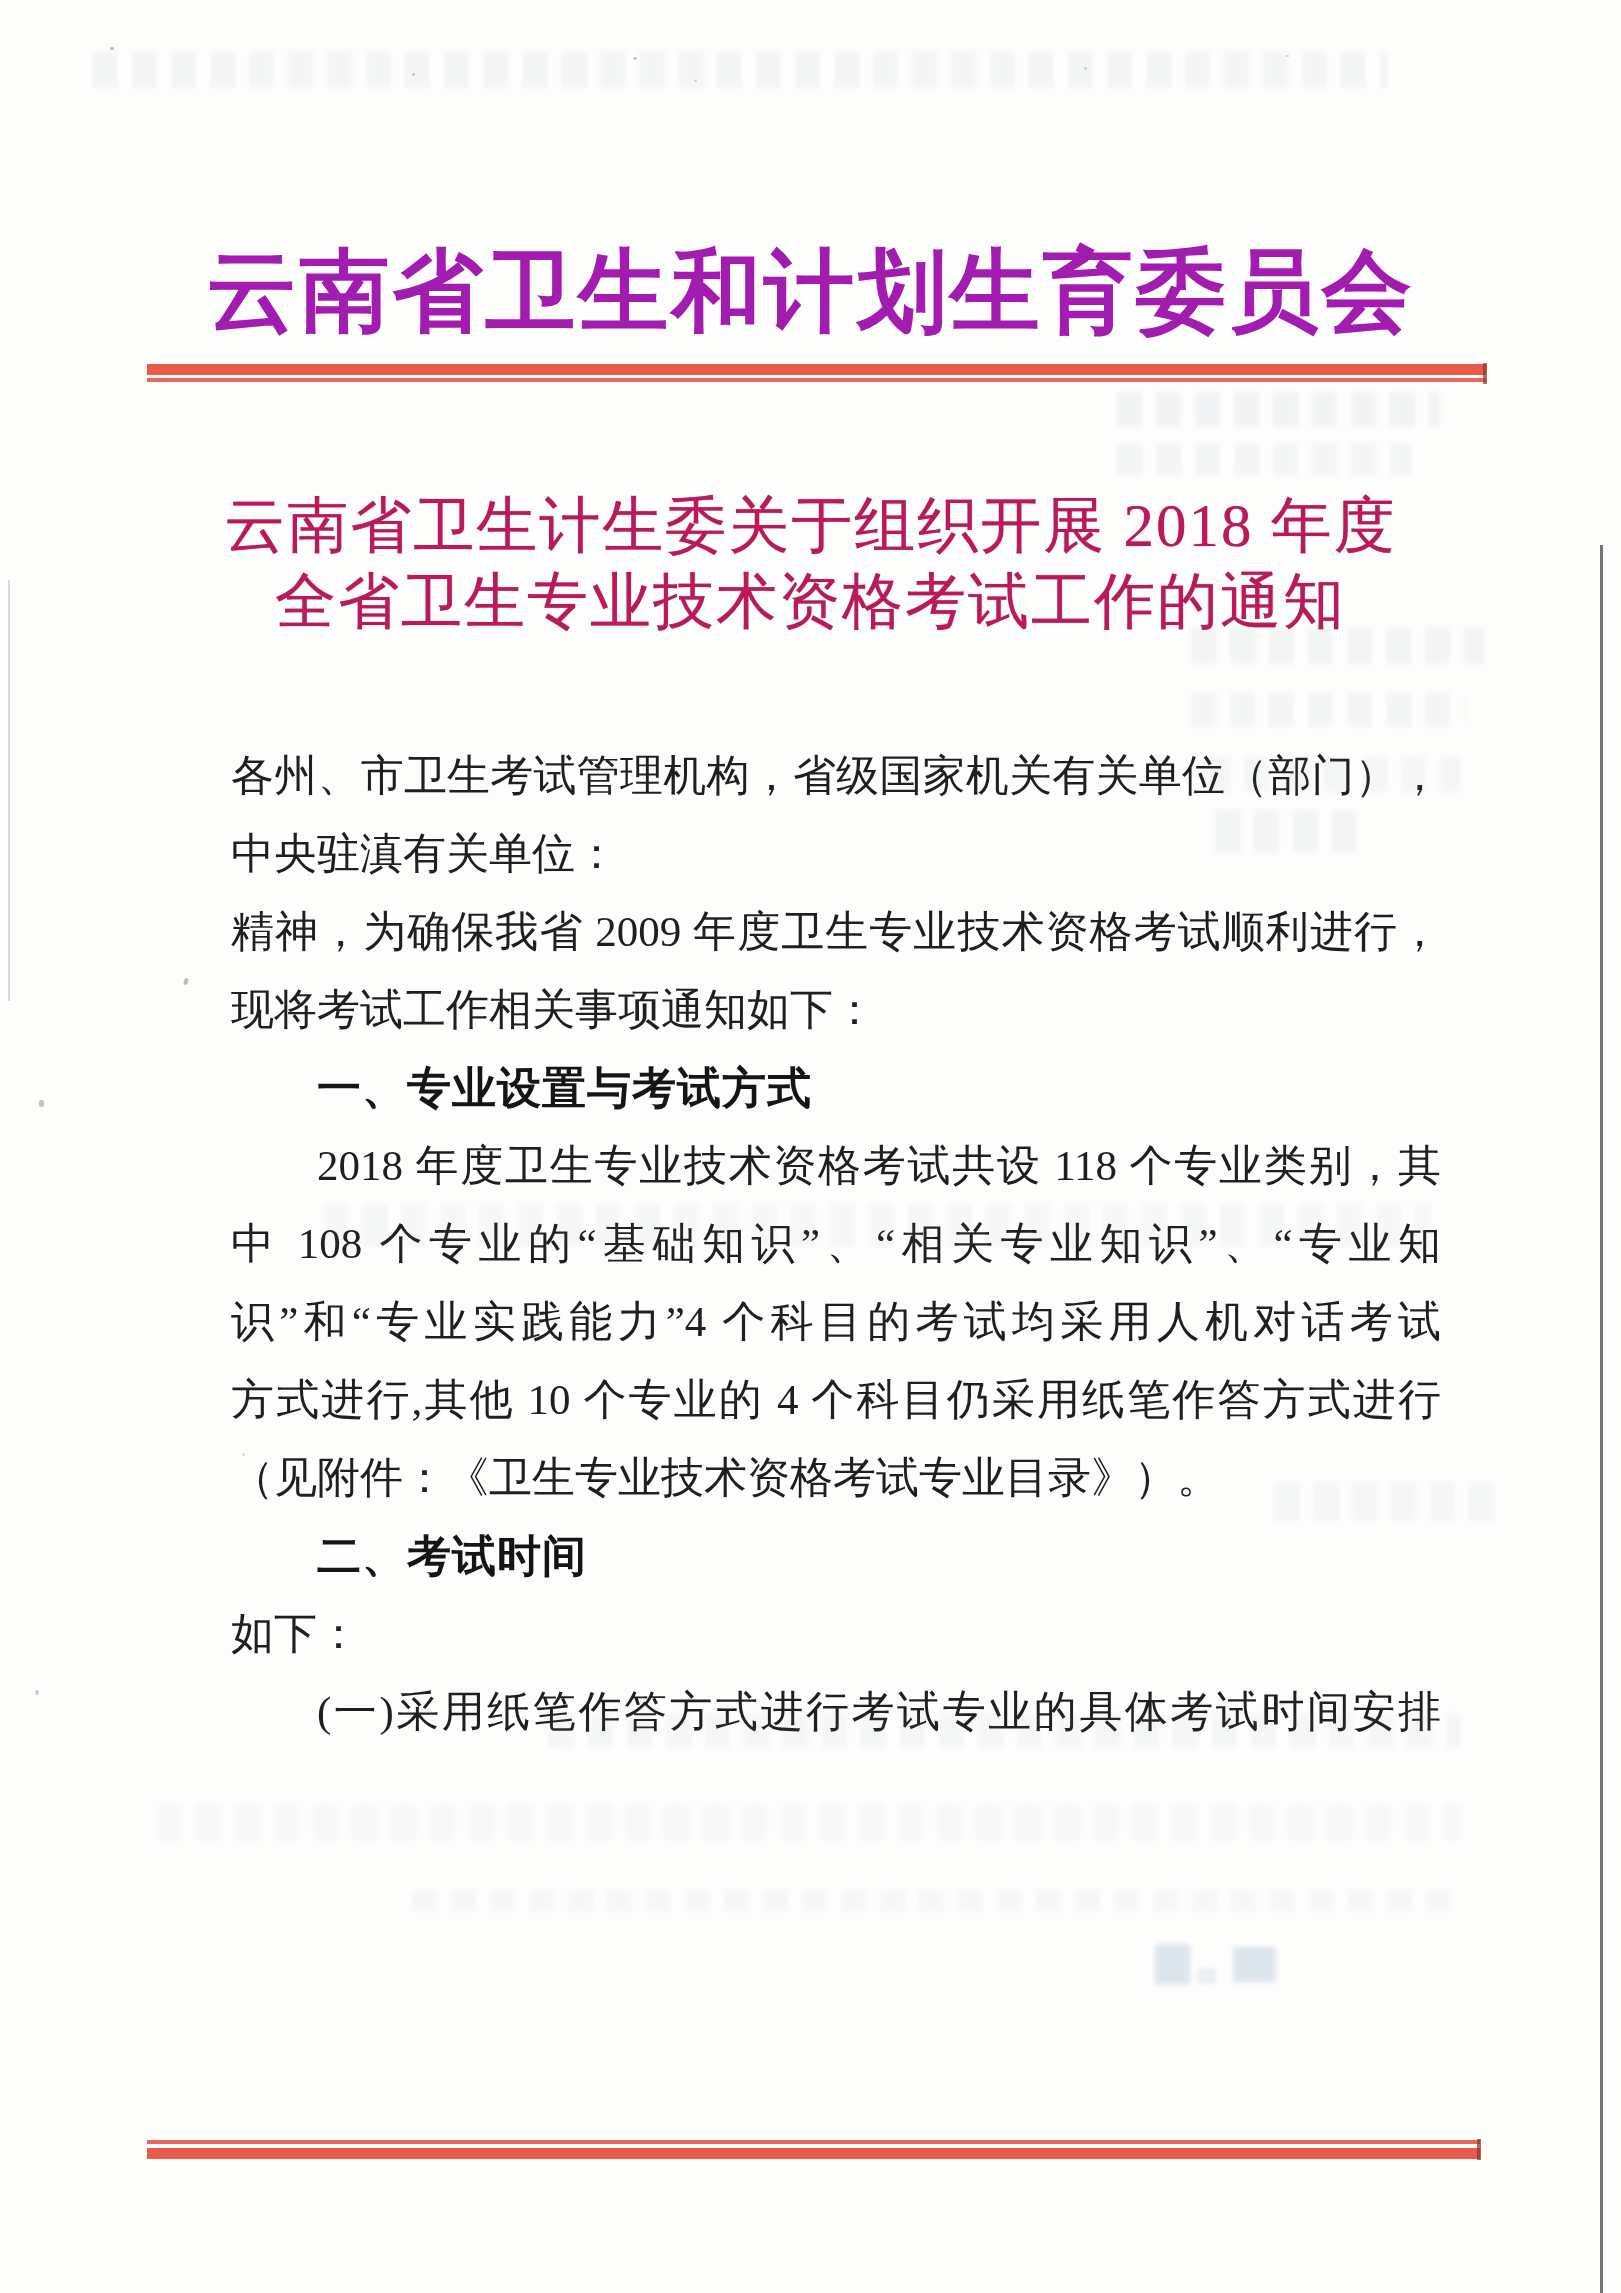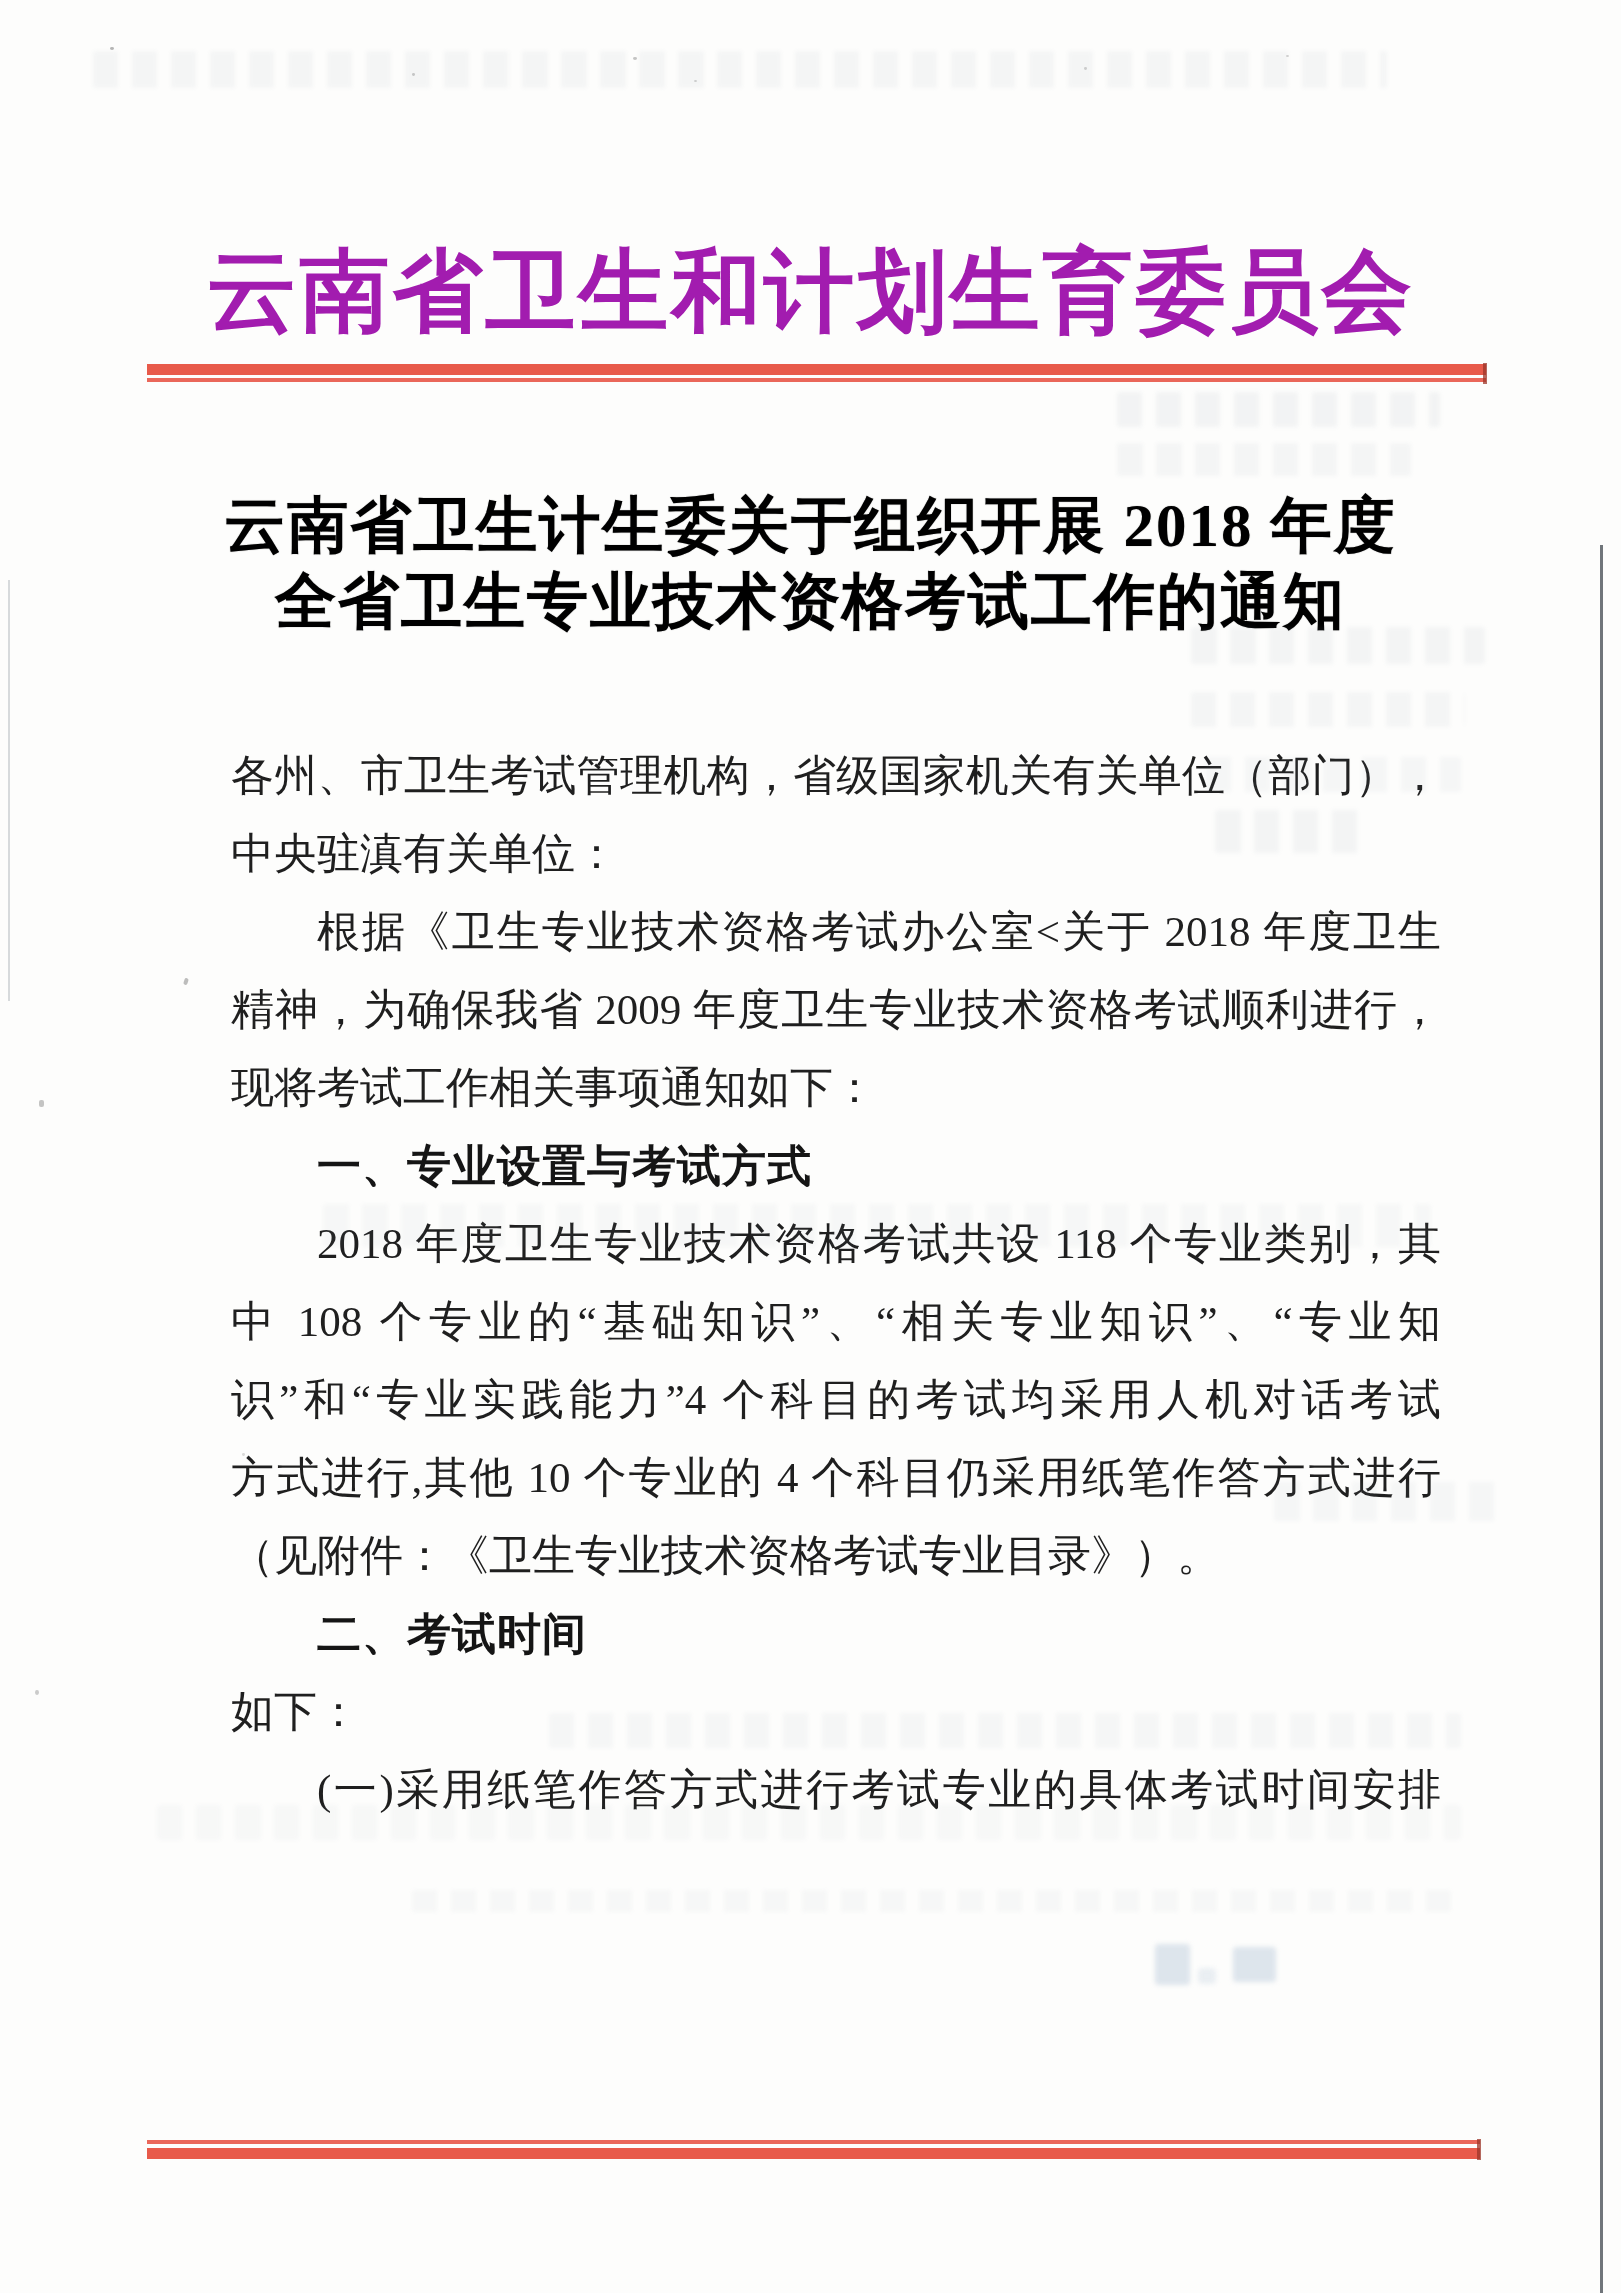--- a/index.html
+++ b/index.html
@@ -22,22 +22,22 @@
   .rule{position:absolute;background:#e85a4a;}
   .rule-top-thick{left:147px;top:364px;width:1339px;height:10.8px;}
   .rule-top-thin {left:147px;top:378px;width:1339px;height:3.9px;background:#ea675a;}
   .rule-bottom-thin {left:147px;top:2140px;width:1333px;height:3.9px;background:#ea675a;}
   .rule-bottom-thick{left:147px;top:2148px;width:1333px;height:10.8px;}
   .rule-cap{position:absolute;background:#9c362a;opacity:.75;}
 
   
   .doc-title{
     position:absolute;left:0;top:488px;width:100%;
-    text-align:center;color:#000000;
-    font-size:61px;font-weight:700;line-height:76px;
+    text-align:center;color:#be185d;
+    font-size:61px;font-weight:400;line-height:76px;
     letter-spacing:2px;
     font-family:"Liberation Serif","DejaVu Serif",serif;
     text-shadow:0 0 1px rgba(20,20,20,.55);
   }
 
   
   .body-text{
     position:absolute;left:231px;top:737px;width:1210px;
     font-size:43px;color:#1f1f1f;
     font-family:"Liberation Serif","DejaVu Serif",serif;
@@ -77,21 +77,20 @@
   <div class="rule-cap" style="left:1483px;top:363px;width:3.9px;height:20.6px;"></div>
 
   <div class="doc-title">
     <div>云南省卫生计生委关于组织开展 2018 年度</div>
     <div>全省卫生专业技术资格考试工作的通知</div>
   </div>
 
   <div class="body-text">
     <div class="bl fill">各州、市卫生考试管理机构，省级国家机关有关单位（部门），</div>
     <div class="bl">中央驻滇有关单位：</div>
-    <div class="bl indent fill">根据《卫生专业技术资格考试办公室&lt;关于 2018 年度卫生</div>
     <div class="bl fill">精神，为确保我省 2009 年度卫生专业技术资格考试顺利进行，</div>
     <div class="bl">现将考试工作相关事项通知如下：</div>
     <div class="bl indent hd">一、专业设置与考试方式</div>
     <div class="bl indent fill">2018 年度卫生专业技术资格考试共设 118 个专业类别，其</div>
     <div class="bl fill">中 108 个专业的“基础知识”、“相关专业知识”、“专业知</div>
     <div class="bl fill">识”和“专业实践能力”4 个科目的考试均采用人机对话考试</div>
     <div class="bl fill">方式进行,其他 10 个专业的 4 个科目仍采用纸笔作答方式进行</div>
     <div class="bl">（见附件：《卫生专业技术资格考试专业目录》）。</div>
     <div class="bl indent hd">二、考试时间</div>
     <div class="bl">如下：</div>

